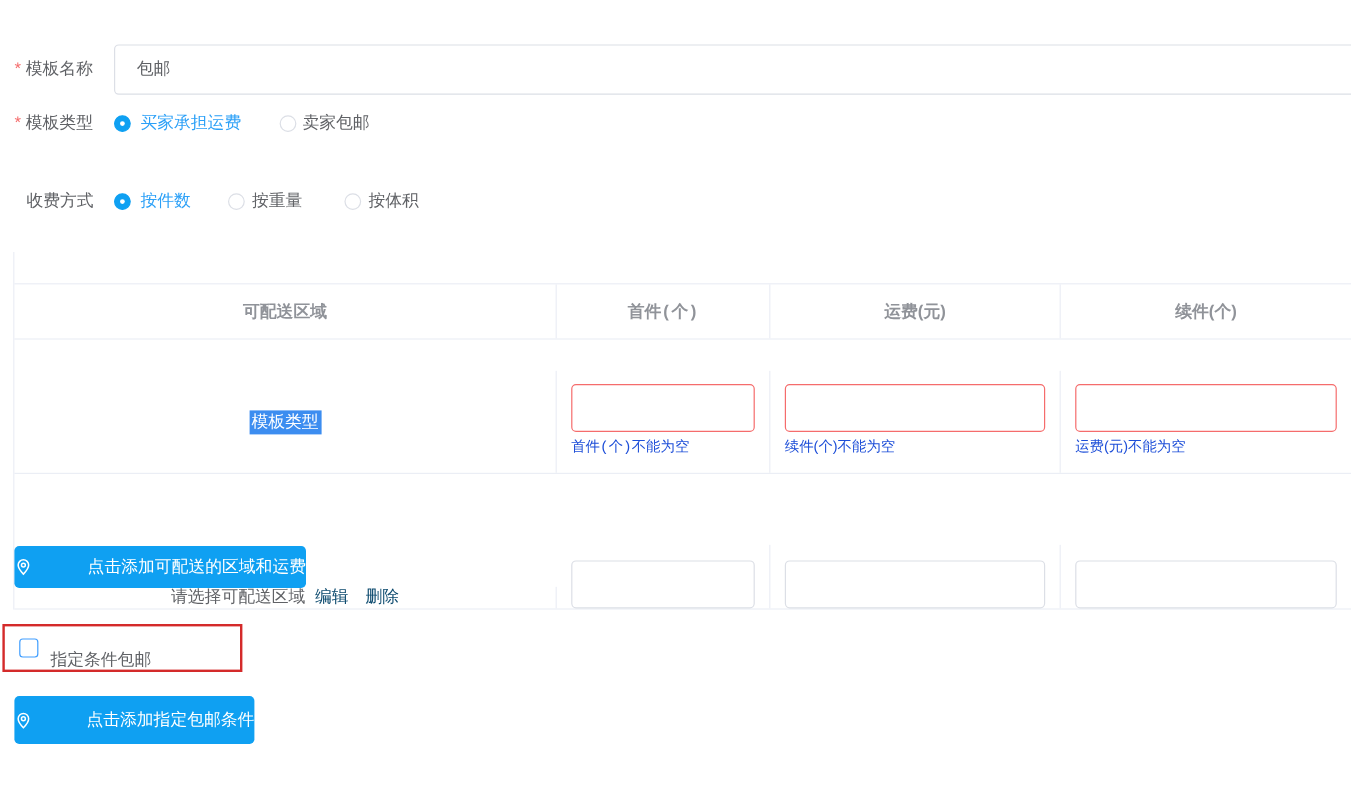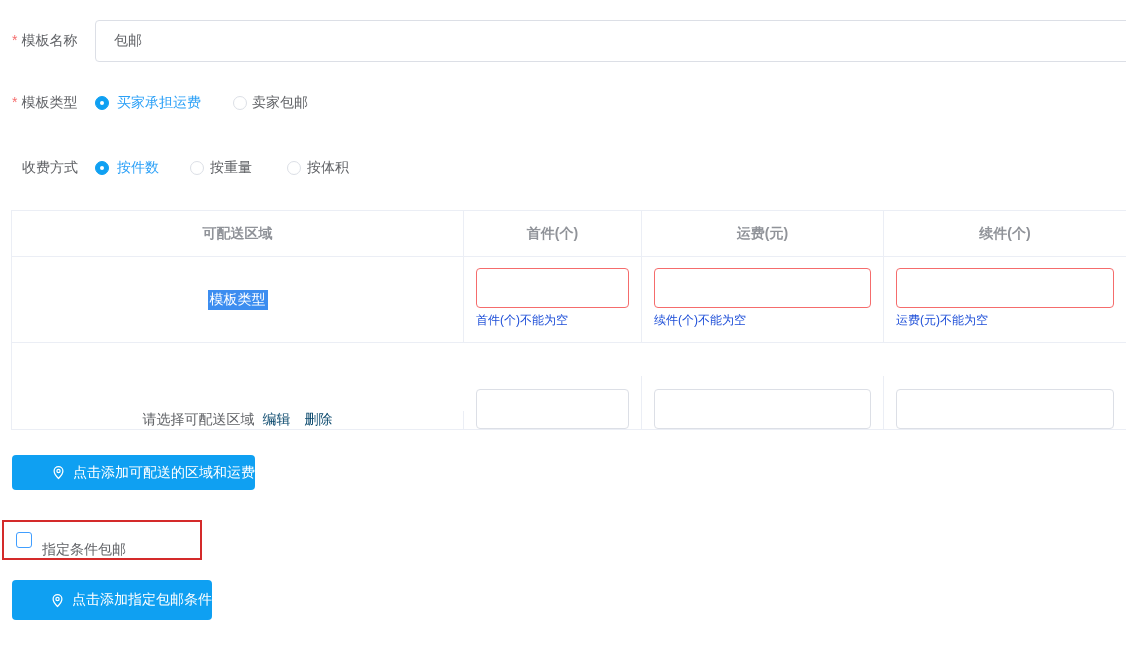--- a/index.html
+++ b/index.html
@@ -32,49 +32,49 @@
     content:""; position:absolute; left:50%; top:50%;
     transform:translate(-50%,-50%); width:4px; height:4px;
     border-radius:50%; background:#fff;
   }
   .radio-label { position:absolute; top:50%; transform:translateY(-50%);
     color:#606266; cursor:pointer; white-space:nowrap; }
   .radio-label.active { color:#2ba0f7; }
 
   
   .table { position:absolute; left:11px; top:210px; width:1115px; border-left:1px solid #ebeef5; }
-  .thead, .trow { display:flex; }
+  .thead, .trow { display:flex;margin-top:26px; }
   .th, .td { border-right:1px solid #ebeef5; }
   .td:last-child, .th:last-child { border-right:none; }
   .thead { height:47px; border-top:1px solid #ebeef5; border-bottom:1px solid #ebeef5; }
   .th { display:flex; align-items:center; justify-content:center;
     color:#909399; font-weight:bold; }
   .trow { border-bottom:1px solid #ebeef5; }
   .r1 { height:86px; }
   .r2 { height:87px;align-items:flex-end; }
   .c1 { width:452px; }
-  .c2 { width:178px; }
+  .c2 { width:178px;font-family:Liberation Mono, monospace; }
   .c3 { width:242px; }
   .c4 { flex:1; }
   .area-cell { display:flex; align-items:center; justify-content:center; }
   .area-selected { background:#3c8df0; color:#fff; padding:1px 2px; }
   .cell-link { color:#0c4a6e; text-decoration:none; margin-left:8px; cursor:pointer; }
   .cell-inner { padding:11px 12px 0; }
   .r2 .cell-inner { padding-top:13px; }
   .cell-input {
     width:100%; height:40px; border:1px solid #dcdfe6; border-radius:4px;
     outline:none; padding:0 12px; font-size:14px; color:#606266;
     font-family:inherit; background:#fff; display:block;
   }
   .cell-input.invalid { border-color:#f56c6c; }
   .err { color:#1d4ed8; font-size:12px; margin-top:4px; }
 
   
   .btn {
-    position:absolute; display:flex; align-items:center; justify-content:flex-end;
+    position:absolute; display:flex; align-items:center; justify-content:space-between;
     gap:7px; background:#0fa0f2; color:#fff; border:none; border-radius:4px;
     font-size:14px; font-family:inherit; cursor:pointer; white-space:nowrap;
   }
   .btn svg { display:block; }
   .btn-add-area { left:12px; top:455px; width:243px; height:35px; }
   .btn-add-condition { left:12px; top:580px; width:200px; height:40px; }
 
   
   .check-frame {
     position:absolute; left:2px; top:520px; width:200px; height:40px;
@@ -85,21 +85,21 @@
     width:16px; height:16px; border:1px solid #409eff; border-radius:3px;
     background:#fff; cursor:pointer; flex:0 0 auto;
   }
   .checkbox-label { margin-left:10px; color:#606266; cursor:pointer; white-space:nowrap;margin-top:20px; }
 </style>
 </head>
 <body>
 
 <div class="page">
 
-  <div class="form-row" style="top:20px;">
+  <div class="form-row" style="top:37px;">
     <span class="form-label"><span class="req">*</span><span>模板名称</span></span>
     <input class="name-input" type="text" value="包邮" style="">
   </div>
 
   <div class="form-row" style="top:147px;">
     <span class="form-label" style="left:22px;">收费方式</span>
     <span class="radio checked" style="left:95px;"></span>
     <span class="radio-label active" style="left:117px;">按件数</span>
     <span class="radio" style="left:190px;"></span>
     <span class="radio-label" style="left:210px;">按重量</span>

